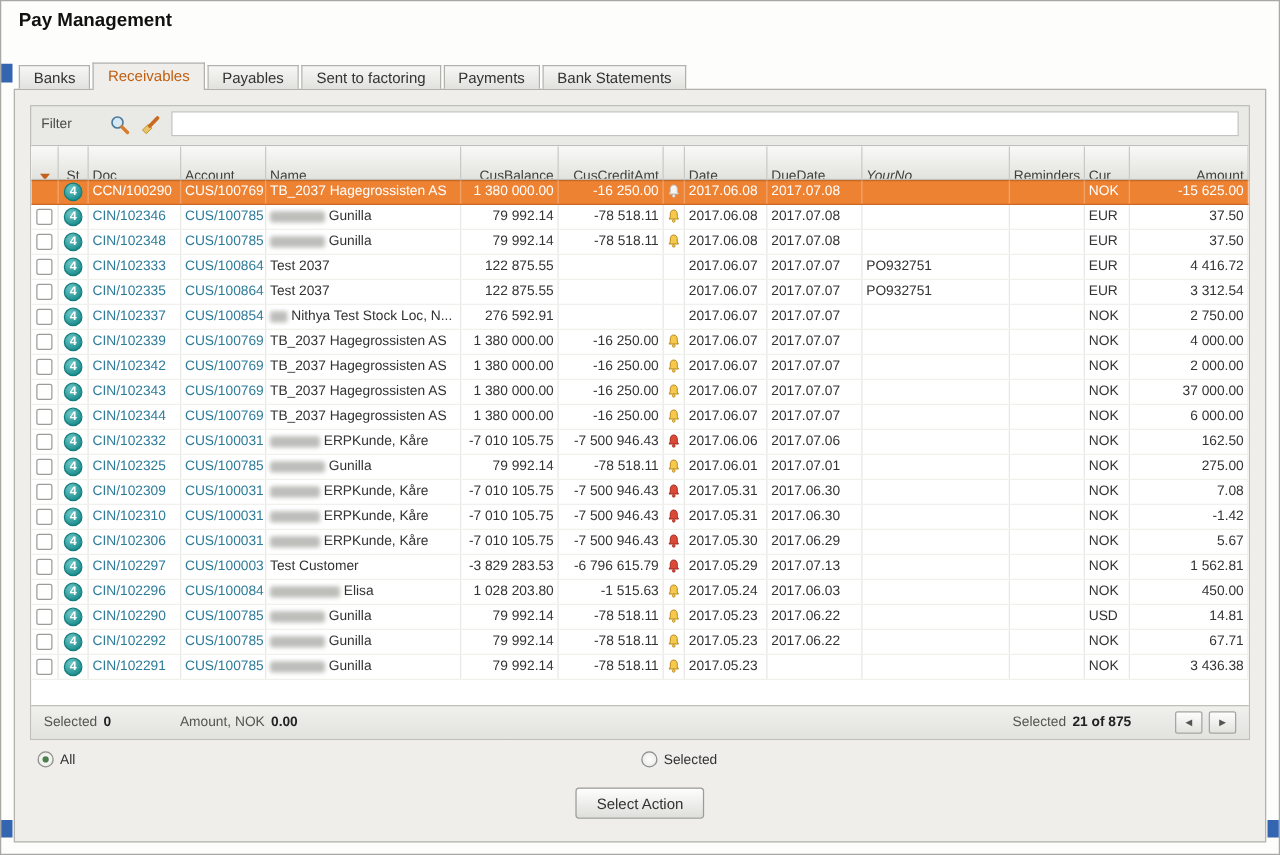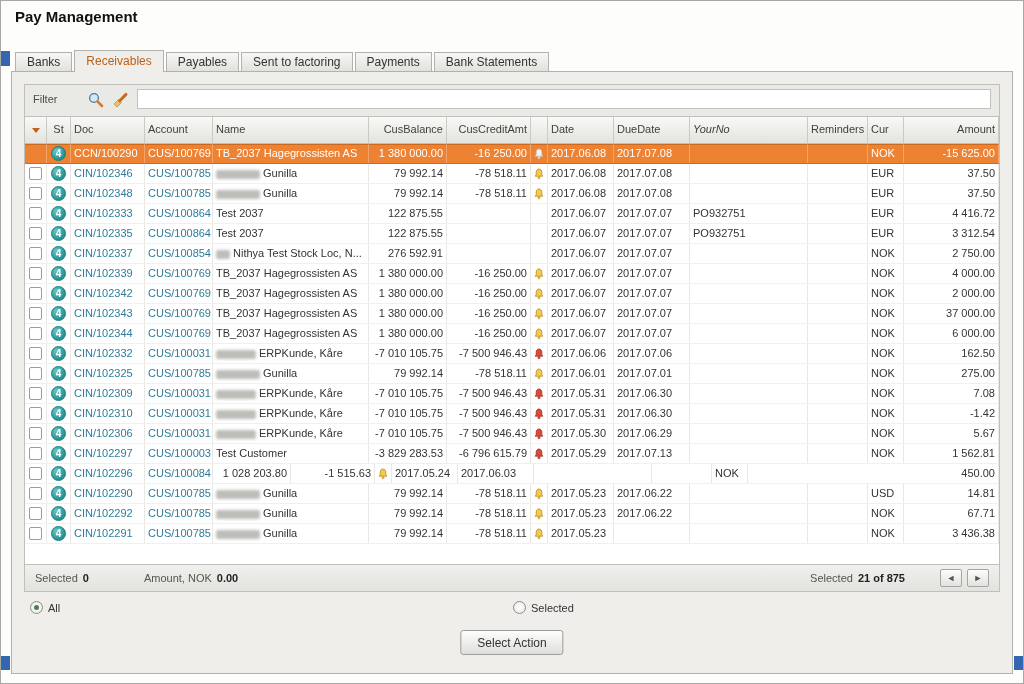--- a/index.html
+++ b/index.html
@@ -24,21 +24,21 @@
   .instruction{padding:6px 8px 1px;font-size:11px;color:#4A4A46;}
   .filterrow{display:flex;align-items:center;gap:8px;padding:4px 8px 7px;}
   .filterlabel{font-size:11px;color:#4A4A46;width:46px;}
   .ficon{display:inline-flex;width:17px;height:17px;align-items:center;justify-content:center;cursor:pointer;}
   .filterinput{flex:1;height:18px;border:1px solid #C2C2BE;background:#fff;font-size:11px;padding:0 4px;outline:none;}
 
   .grid{flex:1;background:#fff;border-top:1px solid #C0C0BB;overflow:hidden;display:flex;flex-direction:column;}
   .gridhead{display:flex;height:26px;flex:none;background:linear-gradient(#F9F9F7,#E2E2DE);
             border-bottom:1px solid #BFBFBA;}
   .hcell{box-sizing:border-box;border-right:1px solid #C9C9C5;font-size:11px;color:#3F3F3C;
-         padding:0 3px;line-height:25px;overflow:hidden;white-space:nowrap;cursor:pointer;}
+         padding:12px 3px;line-height:25px;overflow:hidden;white-space:nowrap;cursor:pointer;}
   .hcell.num{text-align:right;}
   .hcell.center{text-align:center;}
   .tri{display:inline-block;width:0;height:0;border-left:4px solid transparent;border-right:4px solid transparent;
        border-top:5px solid #C4601A;vertical-align:middle;}
 
   .gridbody{flex:1;overflow:hidden;}
   .trow{display:flex;height:20px;box-sizing:border-box;border-bottom:1px solid #F0F0EC;cursor:pointer;background:#fff;}
   .tcell{box-sizing:border-box;height:100%;border-right:1px solid #E8E8E4;font-size:11px;color:#333;
          padding:0 3px;line-height:19px;white-space:nowrap;overflow:hidden;}
   .tcell.num{text-align:right;}
@@ -428,20 +428,21 @@
               <div class="tcell" style="flex:0 0 118px"></div>
               <div class="tcell" style="flex:0 0 60px"></div>
               <div class="tcell" style="flex:0 0 36px">NOK</div>
               <div class="tcell num" style="flex:1 1 96px">1 562.81</div>
             </div>
             <div class="trow">
               <div class="tcell center" style="flex:0 0 22px"><span class="checkbox"></span></div>
               <div class="tcell center" style="flex:0 0 24px"><span class="stball">4</span></div>
               <div class="tcell" style="flex:0 0 74px"><span class="link">CIN/102296</span></div>
               <div class="tcell" style="flex:0 0 68px"><span class="link">CUS/100084</span></div>
+              <div class="tcell" style="flex:0 0 156px"><span class="blur" style="width:56px"></span><span>Elisa</span></div>
               <div class="tcell num" style="flex:0 0 78px">1 028 203.80</div>
               <div class="tcell num" style="flex:0 0 84px">-1 515.63</div>
               <div class="tcell center" style="flex:0 0 17px"><svg width="12" height="12" viewBox="0 0 12 12" style="vertical-align:middle">
                   <path d="M6 1 C4.2 1 3.2 2.4 3.2 4.2 L3.2 6.6 L2.2 8.2 L9.8 8.2 L8.8 6.6 L8.8 4.2 C8.8 2.4 7.8 1 6 1 Z" fill="#F6C94B" stroke="#B98A1D" stroke-width="0.8"></path>
                   <circle cx="6" cy="9.7" r="1.1" fill="#F6C94B" stroke="#B98A1D" stroke-width="0.6"></circle>
                 </svg></div>
               <div class="tcell" style="flex:0 0 66px">2017.05.24</div>
               <div class="tcell" style="flex:0 0 76px">2017.06.03</div>
               <div class="tcell" style="flex:0 0 118px"></div>
               <div class="tcell" style="flex:0 0 60px"></div>

